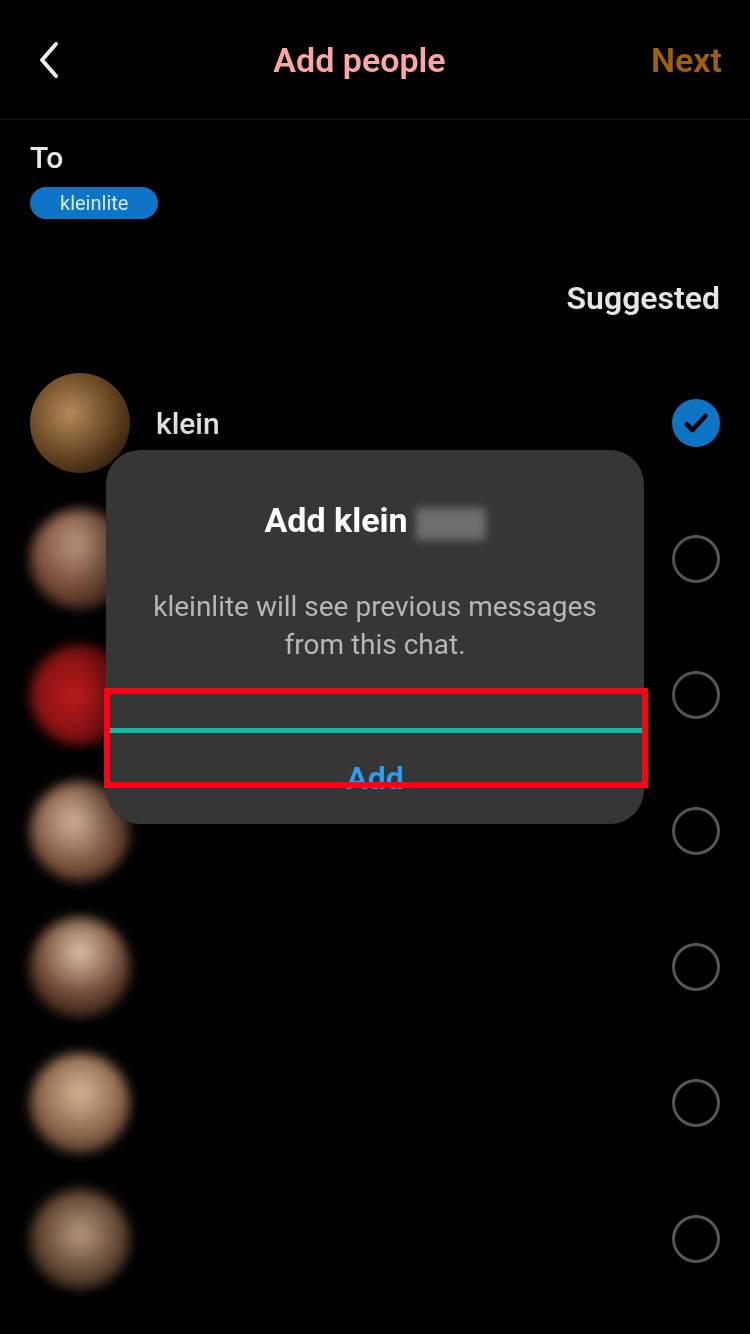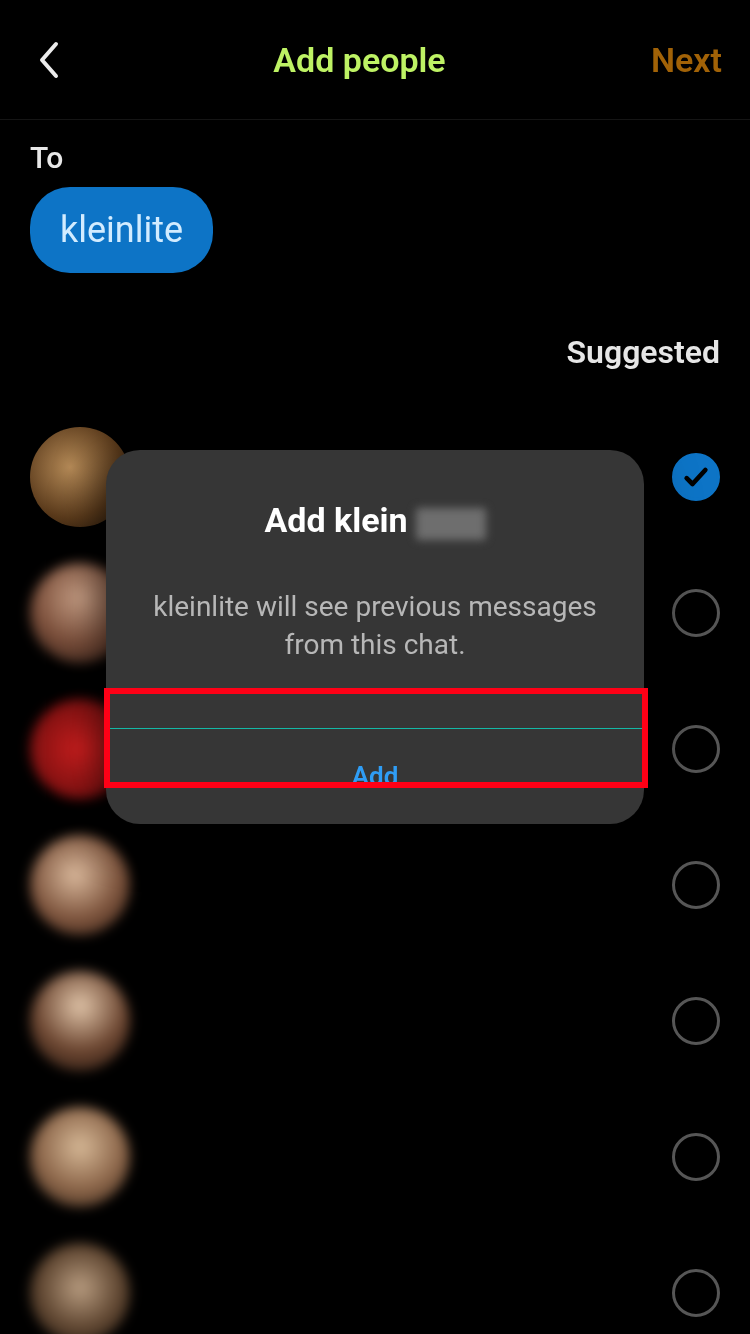--- a/index.html
+++ b/index.html
@@ -23,21 +23,21 @@
     border-bottom: 1px solid #151515;
   }
   .back-btn {
     width: 40px; height: 40px;
     display:flex; align-items:center; justify-content:center;
     color:#ececec;
   }
   .header-title {
     font-size: 34px;
     font-weight: 600;
-    color: #bef264;
+    color: #fca5a5;
     text-align: center;
     flex: 1;
   }
   .next-btn {
     font-size: 34px;
     font-weight: 600;
     color: #a16207;
   }
 
   
@@ -47,22 +47,22 @@
   .to-label {
     font-size: 30px;
     color: #e8e8e8;
     font-weight: 500;
     margin-bottom: 12px;
   }
   .chip {
     display: inline-block;
     background: #0d74c6;
     color: #d2ecff;
-    font-size: 36px;
-    padding: 22px 30px;
+    font-size: 20px;
+    padding: 4px 30px;
     border-radius: 40px;
   }
 
   
   .suggested-section {
     padding: 60px 30px 0 30px;
   }
   .suggested-header {
     font-size: 32px;
     font-weight: 600;
@@ -140,22 +140,22 @@
   }
   .dialog-message {
     font-size: 28px;
     line-height: 1.35;
     color: #b7b7b7;
     margin-top: 48px;
   }
   .dialog-btn {
     height: 96px;
     display:flex; align-items:center; justify-content:center;
-    font-size: 26px;
-    border-top: 1px solid #14b8a6;
+    font-size: 32px;
+    border-top: 5px solid #14b8a6;
   }
   .dialog-btn.primary {
     color: #2f9df5;
     font-weight: 600;
   }
   .dialog-btn.secondary {
     color: #eaeaea;
     font-weight: 500;
   }
 

